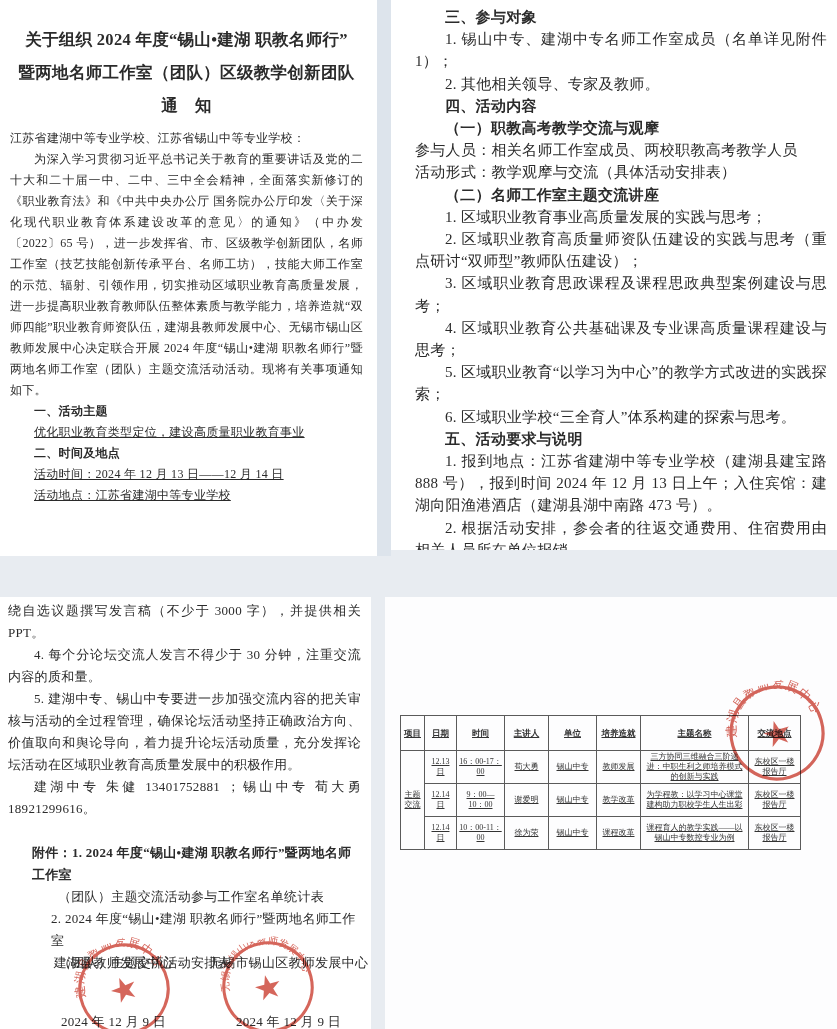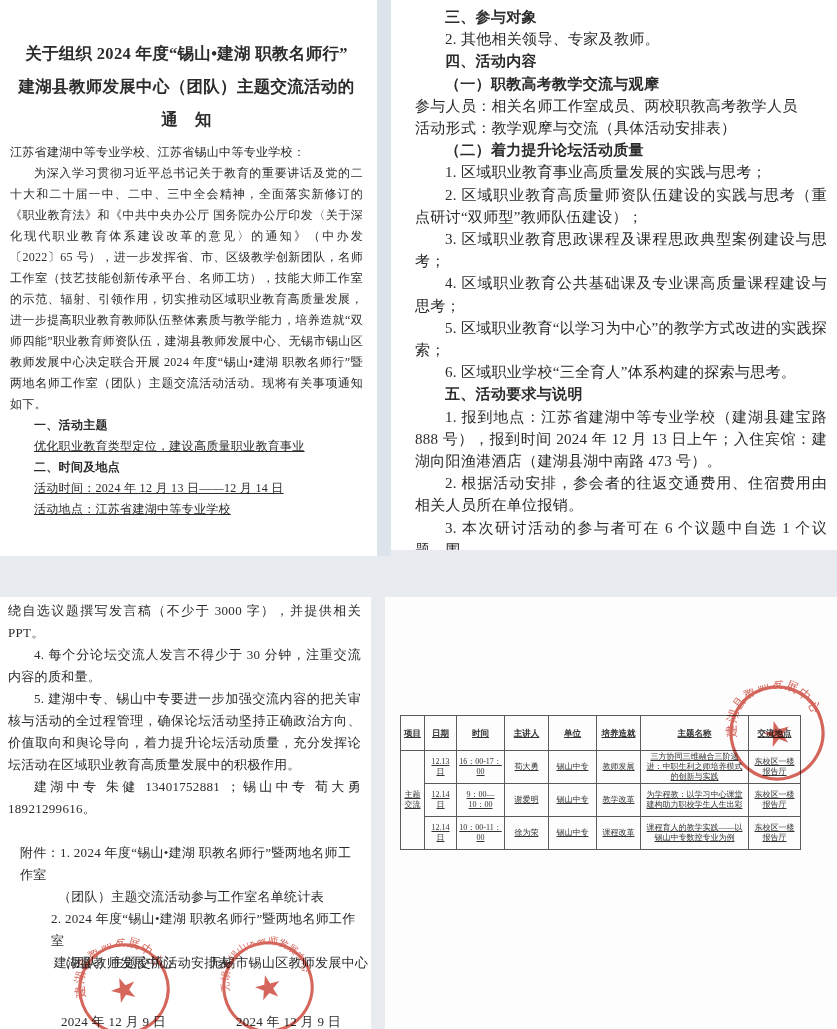--- a/index.html
+++ b/index.html
@@ -3,39 +3,39 @@
 <meta charset="utf-8">
 <style>
   html,body{margin:0;padding:0;}
   body{
     width:837px;height:1029px;position:relative;overflow:hidden;
     background:#e8ecf1;
     font-family:"Liberation Serif","DejaVu Serif",serif;
     color:#2b2b2b;
   }
   .page{position:absolute;background:#ffffff;box-sizing:border-box;overflow:hidden;}
-  #page1{left:0;top:0;width:377px;height:556px;padding:23px 14px 0 10px;
+  #page1{left:0;top:0;width:377px;height:556px;padding:9px 14px 0 10px;
          font-size:12px;line-height:21px;letter-spacing:.3px;}
   #page2{left:391px;top:0;width:446px;height:550px;padding:6px 10px 0 24px;
          font-size:15px;line-height:22.2px;letter-spacing:.3px;}
   #page3{left:0;top:597px;width:371px;height:432px;padding:3px 10px 0 8px;
          font-size:13px;line-height:22px;letter-spacing:.3px;}
   #page4{left:385px;top:597px;width:452px;height:432px;background:#fdfdfe;}
   .gap-strip{position:absolute;left:377px;top:0;width:14px;height:556px;background:#dde4ec;}
 
   .doc-title{font-weight:bold;font-size:16.5px;line-height:33px;text-align:center;margin:14px 0 6px 0;}
   .salutation{margin-top:6px;}
   .para{text-indent:2em;text-align:justify;}
   .hline{text-indent:2em;text-decoration:underline;}
   .heading{font-weight:bold;text-indent:2em;}
   .noindent{text-indent:0;text-align:justify;}
 
   
   .attach{margin-top:22px;}
-  .attach .a-line1{margin-left:12px;}
+  .attach .a-line1{margin-left:24px;font-weight:bold;}
   .attach .a-cont1{margin-left:50px;}
   .attach .a-line2{margin-left:43px;}
   .attach .a-cont2{margin-left:50px;}
 
   
   .sig{position:absolute;text-align:center;}
   .sig .org{white-space:nowrap;}
   .sig .date{margin-top:37px;white-space:nowrap;}
   #sig-left{left:36px;top:355px;width:155px;}
   #sig-right{left:206px;top:355px;width:165px;}
@@ -59,40 +59,41 @@
   #sched td{height:30px;}
 </style>
 </head>
 <body>
 
 <div class="gap-strip"></div>
 
 <div class="page" id="page1">
   <div class="doc-title">
     <div>关于组织 2024 年度“锡山•建湖 职教名师行”</div>
-    <div>建湖县教师发展中心（团队）主题交流活动的</div>
+    <div>暨两地名师工作室（团队）区级教学创新团队</div>
     <div>通　知</div>
   </div>
   <div class="salutation noindent">江苏省建湖中等专业学校、江苏省锡山中等专业学校：</div>
   <div class="para">为深入学习贯彻习近平总书记关于教育的重要讲话及党的二十大和二十届一中、二中、三中全会精神，全面落实新修订的《职业教育法》和《中共中央办公厅 国务院办公厅印发〈关于深化现代职业教育体系建设改革的意见〉的通知》（中办发〔2022〕65 号），进一步发挥省、市、区级教学创新团队，名师工作室（技艺技能创新传承平台、名师工坊），技能大师工作室的示范、辐射、引领作用，切实推动区域职业教育高质量发展，进一步提高职业教育教师队伍整体素质与教学能力，培养造就“双师四能”职业教育师资队伍，建湖县教师发展中心、无锡市锡山区教师发展中心决定联合开展 2024 年度“锡山•建湖 职教名师行”暨两地名师工作室（团队）主题交流活动活动。现将有关事项通知如下。</div>
   <div class="heading">一、活动主题</div>
   <div class="hline">优化职业教育类型定位，建设高质量职业教育事业</div>
   <div class="heading">二、时间及地点</div>
   <div class="hline">活动时间：2024 年 12 月 13 日——12 月 14 日</div>
   <div class="hline">活动地点：江苏省建湖中等专业学校</div>
 </div>
 
 <div class="page" id="page2">
   <div class="heading">三、参与对象</div>
+  <div class="para">1. 锡山中专、建湖中专名师工作室成员（名单详见附件 1）；</div>
   <div class="para">2. 其他相关领导、专家及教师。</div>
   <div class="heading">四、活动内容</div>
   <div class="heading">（一）职教高考教学交流与观摩</div>
   <div class="noindent">参与人员：相关名师工作室成员、两校职教高考教学人员</div>
   <div class="noindent">活动形式：教学观摩与交流（具体活动安排表）</div>
-  <div class="heading">（二）着力提升论坛活动质量</div>
+  <div class="heading">（二）名师工作室主题交流讲座</div>
   <div class="para">1. 区域职业教育事业高质量发展的实践与思考；</div>
   <div class="para">2. 区域职业教育高质量师资队伍建设的实践与思考（重点研讨“双师型”教师队伍建设）；</div>
   <div class="para">3. 区域职业教育思政课程及课程思政典型案例建设与思考；</div>
   <div class="para">4. 区域职业教育公共基础课及专业课高质量课程建设与思考；</div>
   <div class="para">5. 区域职业教育“以学习为中心”的教学方式改进的实践探索；</div>
   <div class="para">6. 区域职业学校“三全育人”体系构建的探索与思考。</div>
   <div class="heading">五、活动要求与说明</div>
   <div class="para">1. 报到地点：江苏省建湖中等专业学校（建湖县建宝路 888 号），报到时间 2024 年 12 月 13 日上午；入住宾馆：建湖向阳渔港酒店（建湖县湖中南路 473 号）。</div>
   <div class="para">2. 根据活动安排，参会者的往返交通费用、住宿费用由相关人员所在单位报销。</div>
   <div class="para">3. 本次研讨活动的参与者可在 6 个议题中自选 1 个议题，围</div>

